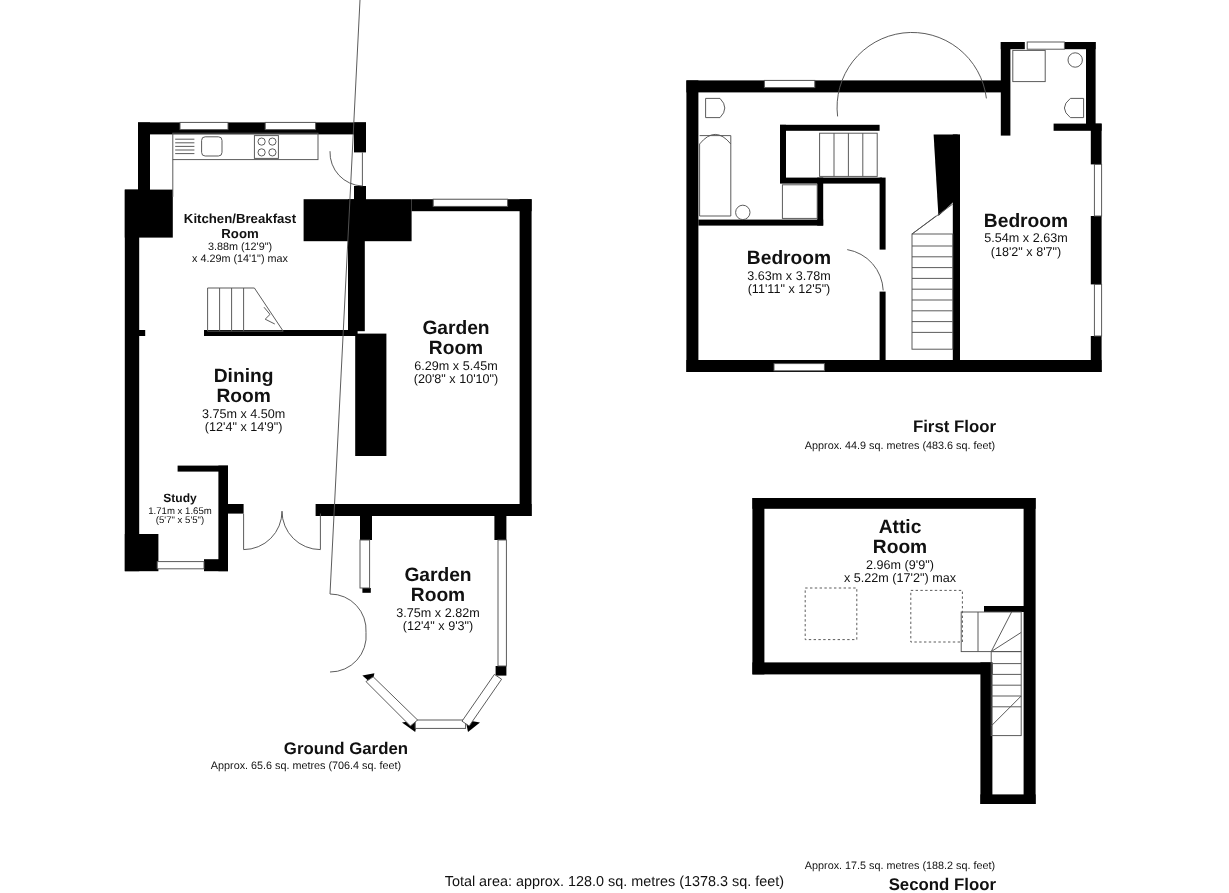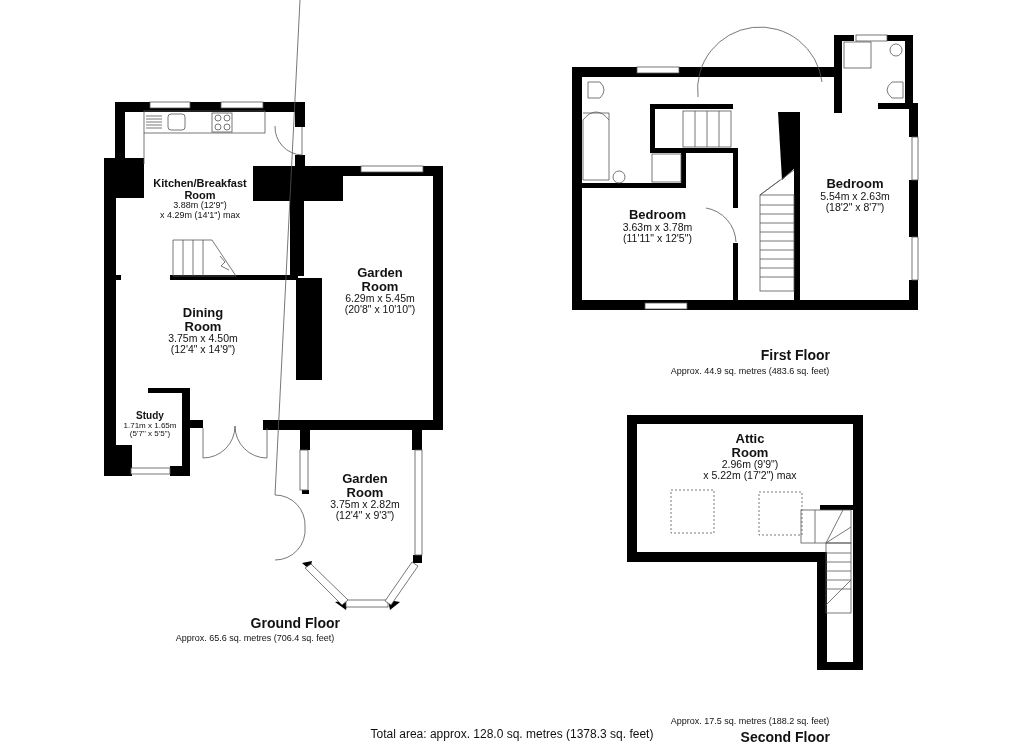--- a/index.html
+++ b/index.html
@@ -1,19 +1,19 @@
 <!DOCTYPE html>
 <html><head>
 <meta charset="utf-8">
 <style>
   html,body{margin:0;padding:0;background:#fff;}
   body{width:1024px;height:744px;position:relative;overflow:hidden;font-family:"Liberation Sans",sans-serif;color:#111;}
   svg.plan{position:absolute;left:0;top:0;width:1024px;height:744px;}
   .lbl{position:absolute;text-align:center;line-height:1.05;}
-  .rname{font-weight:bold;font-size:13px;display:block;}
+  .rname{font-weight:bold;font-size:16px;display:block;}
   .rdim{font-size:10.5px;display:block;}
   .rdim.sm{font-size:9px;}
   .rname.sm{font-size:11px;}
   .ftitle{position:absolute;text-align:right;font-weight:bold;font-size:14px;}
   .farea{position:absolute;text-align:center;font-size:9px;}
   .total{position:absolute;left:0;width:1024px;top:727px;text-align:center;font-size:12px;}
 </style>
 </head>
 <body>
 
@@ -225,21 +225,21 @@
   <span class="rname sm" style="font-size:10px;">Study</span>
   <span class="rdim sm" style="font-size:8px;">1.71m x 1.65m</span>
   <span class="rdim sm" style="font-size:8px;">(5'7" x 5'5")</span>
 </div>
 <div class="lbl" style="left:310px;top:472px;width:110px;">
   <span class="rname">Garden</span>
   <span class="rname">Room</span>
   <span class="rdim">3.75m x 2.82m</span>
   <span class="rdim">(12'4" x 9'3")</span>
 </div>
-<div class="ftitle" style="left:170px;top:615px;width:170px;">Ground Floor</div>
+<div class="ftitle" style="left:170px;top:615px;width:170px;">Ground Garden</div>
 <div class="farea" style="left:150px;top:633px;width:210px;">Approx. 65.6 sq. metres (706.4 sq. feet)</div>
 
 <div class="lbl" style="left:600px;top:208px;width:115px;">
   <span class="rname">Bedroom</span>
   <span class="rdim">3.63m x 3.78m</span>
   <span class="rdim">(11'11" x 12'5")</span>
 </div>
 <div class="lbl" style="left:800px;top:177px;width:110px;">
   <span class="rname">Bedroom</span>
   <span class="rdim">5.54m x 2.63m</span>

